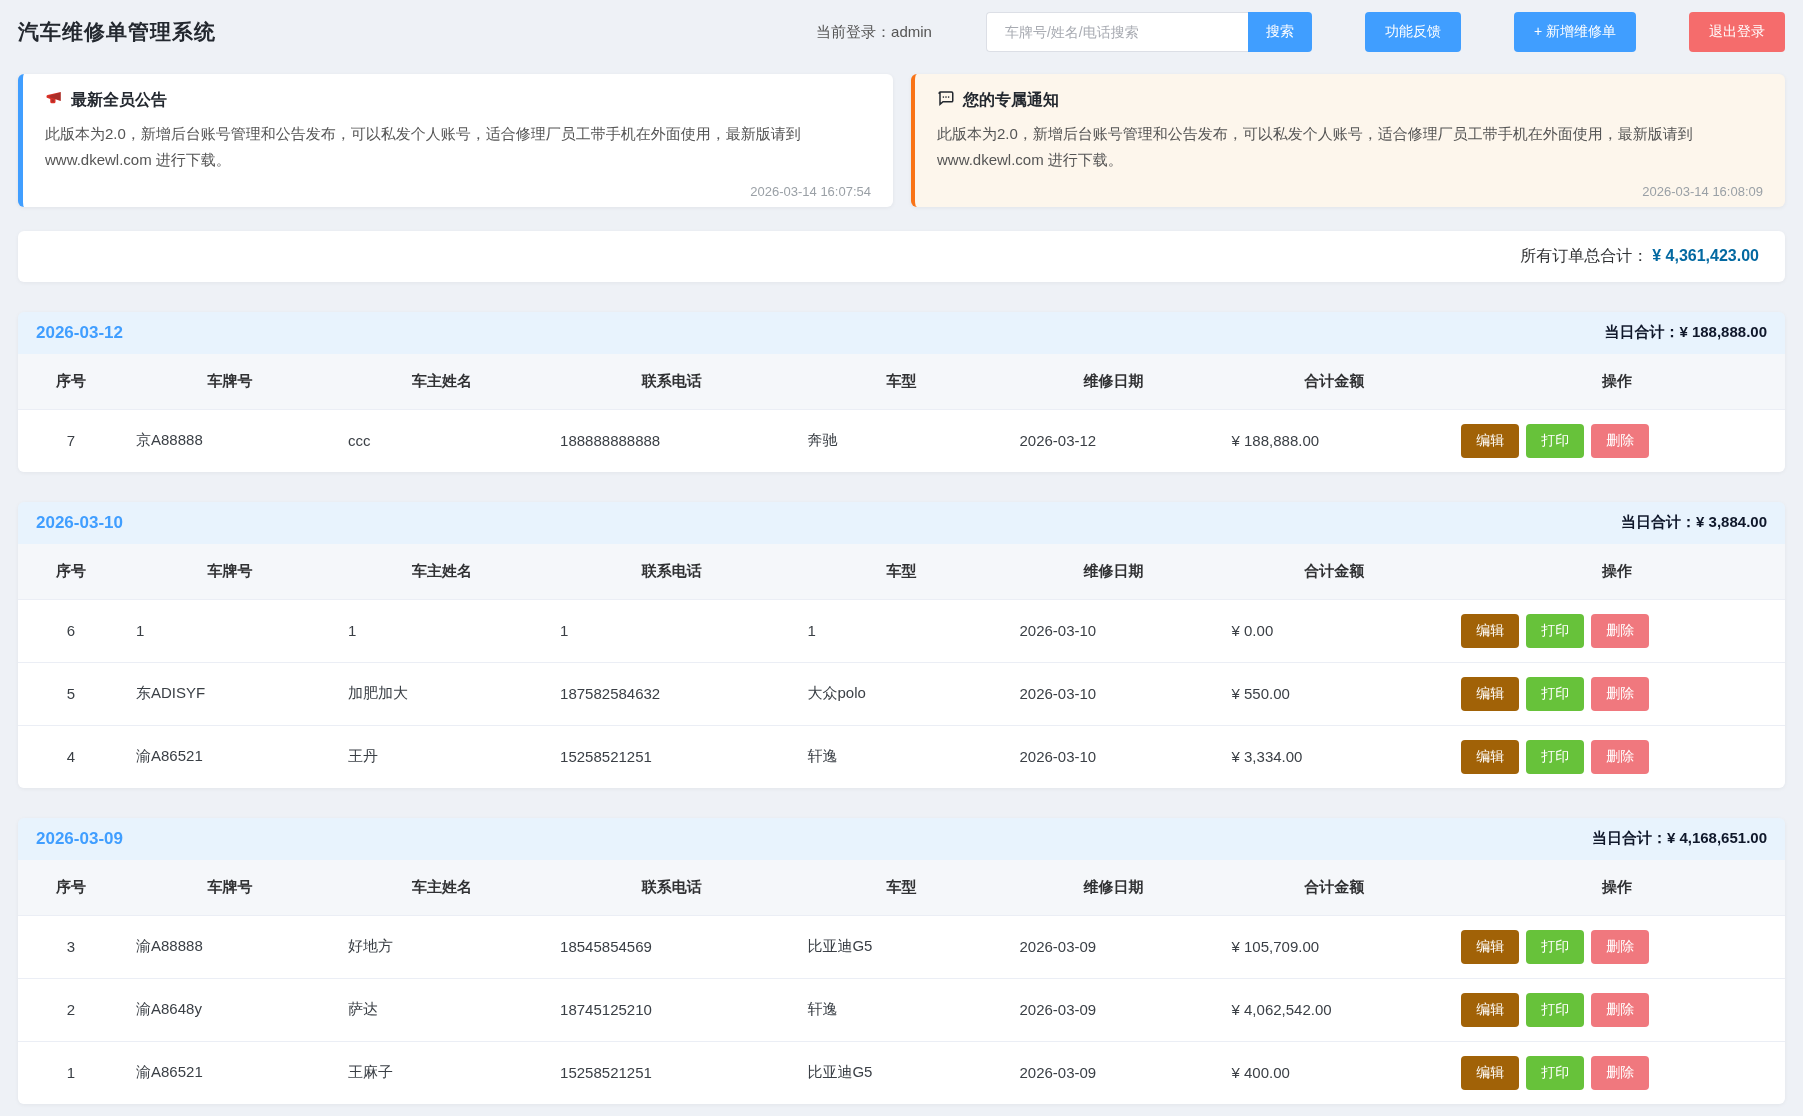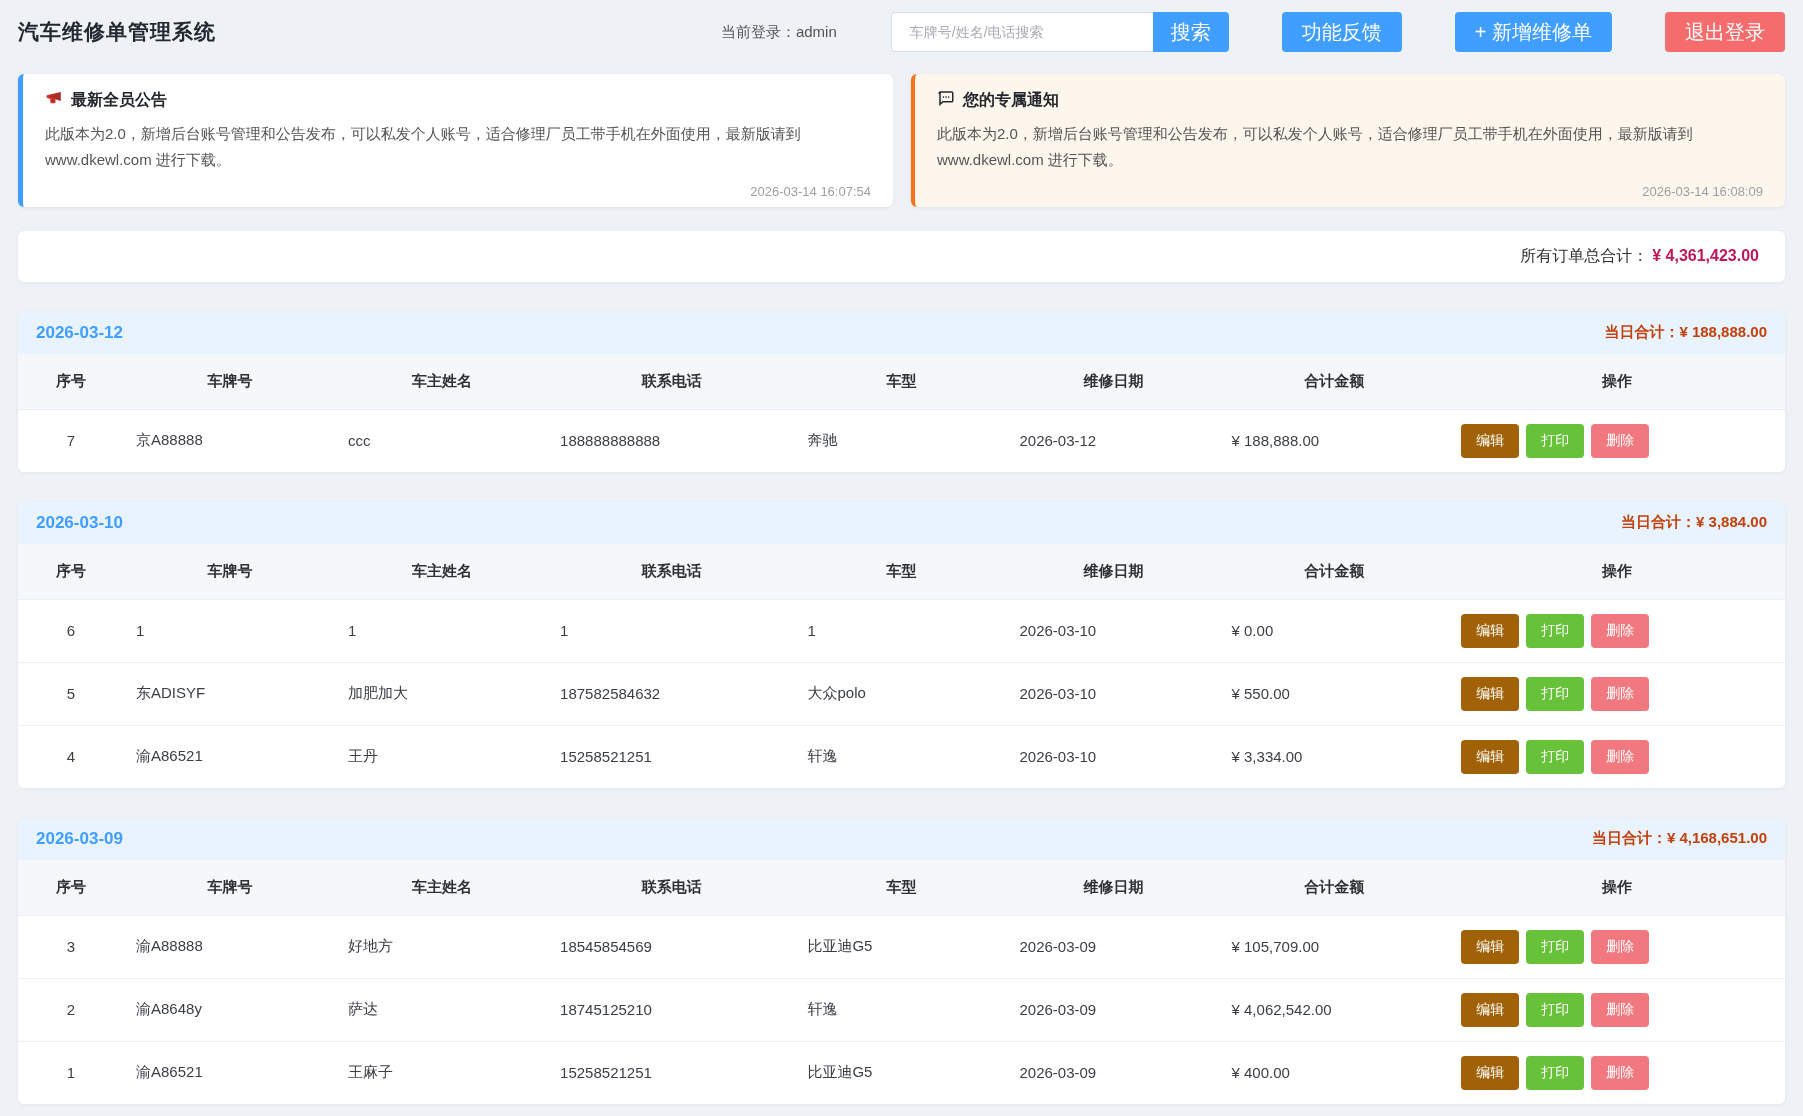--- a/index.html
+++ b/index.html
@@ -21,21 +21,21 @@
   .search-input {
     width: 262px; height: 40px; border: 1px solid #dcdfe6; border-right: none;
     border-radius: 4px 0 0 4px; padding: 0 18px; font-size: 14px; color: #333;
     outline: none; background: #fff;
     font-family: "Liberation Sans", "DejaVu Sans", sans-serif;
   }
   .search-input::placeholder { color: #a8abb2; }
   .btn {
     display: inline-flex; align-items: center; justify-content: center;
     height: 40px; border: none; cursor: pointer; color: #fff;
-    font-size: 20px; border-radius: 4px; padding: 0 20px; white-space: nowrap;
+    font-size: 14px; border-radius: 4px; padding: 0 20px; white-space: nowrap;
     font-family: "Liberation Sans", "DejaVu Sans", sans-serif;
   }
   .btn-primary { background: #409eff; }
   .btn-danger  { background: #f56c6c; }
   .btn-search  { border-radius: 0 4px 4px 0; padding: 0 18px; }
   .topbar .btn + .btn, .topbar .search-group + .btn { margin-left: 13px; }
 
   
   .notices { display: flex; gap: 18px; margin: 10px 18px 0; }
   .notice-card {
@@ -48,30 +48,30 @@
   .notice-body { font-size: 15px; color: #555; line-height: 1.75; }
   .notice-time { text-align: right; font-size: 13px; color: #9aa0a6; margin-top: 10px; }
   .icon-svg { width: 18px; height: 18px; flex: 0 0 auto; }
 
   
   .total-card {
     margin: 24px 18px 0; background: #fff; border-radius: 6px;
     padding: 15px 26px; text-align: right; font-size: 16px; color: #303133;
     box-shadow: 0 1px 4px rgba(0,0,0,0.05);
   }
-  .total-amount { color: #be185d; font-weight: bold; margin-left: 4px; }
+  .total-amount { color: #0369a1; font-weight: bold; margin-left: 4px; }
 
   
   .day-section { margin: 30px 18px 0; border-radius: 6px; overflow: hidden; box-shadow: 0 1px 4px rgba(0,0,0,0.05); }
   .day-header {
     display: flex; align-items: center; justify-content: space-between;
     background: #e8f3fd; padding: 11px 18px;
   }
   .day-date { color: #409eff; font-size: 17px; font-weight: bold; }
-  .day-total { color: #c2410c; font-size: 15px; font-weight: bold; }
+  .day-total { color: #0f172a; font-size: 15px; font-weight: bold; }
   table.orders { width: 100%; border-collapse: collapse; background: #fff; }
   table.orders th {
     background: #f5f7fa; color: #303133; font-size: 15px; font-weight: bold;
     text-align: center; padding: 18px 12px; white-space: nowrap;
   }
   table.orders td {
     font-size: 15px; color: #3a3f45; text-align: left; padding: 14px 12px;
     border-top: 1px solid #ebeef5; white-space: nowrap;
   }
   table.orders th:first-child, table.orders td:first-child { text-align: center; }

